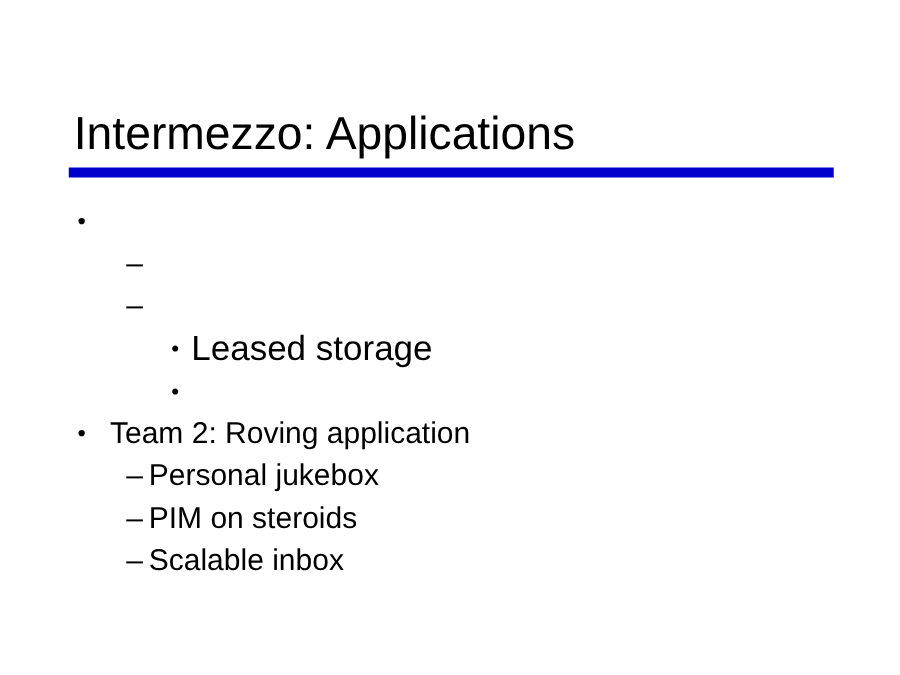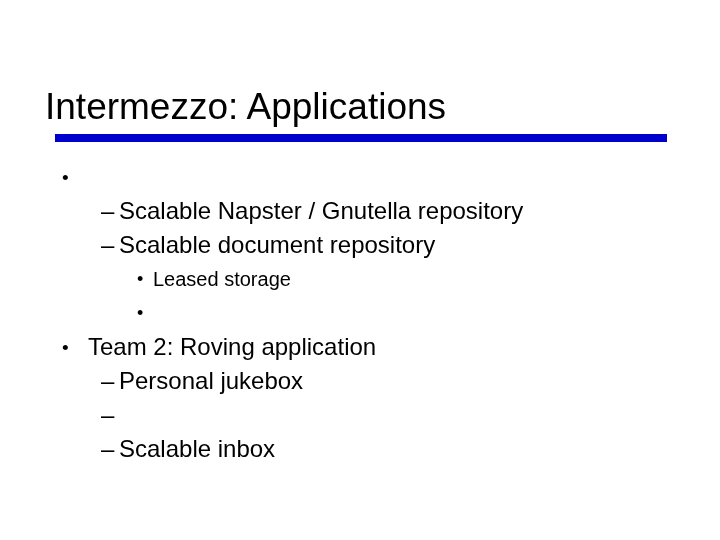--- a/index.html
+++ b/index.html
@@ -11,21 +11,21 @@
     position: relative;
     width: 720px;
     height: 540px;
     background: #ffffff;
     overflow: hidden;
     font-family: "Liberation Sans", "DejaVu Sans", sans-serif;
     color: #000000;
   }
   .slide-title {
     position: absolute;
-    left: 45px;
+    left: 59px;
     top: 88px;
     font-size: 37px;
     line-height: 1;
     font-weight: 400;
     color: #000000;
     white-space: nowrap;
   }
   .title-rule {
     position: absolute;
     left: 55px;
@@ -51,45 +51,43 @@
   .marker {
     display: inline-block;
     flex: 0 0 auto;
   }
   .lvl1 { padding-left: 62px; }
   .lvl1 .marker { width: 26px; font-size: 19px; }
   .lvl2 { padding-left: 101px; }
   .lvl2 .marker { width: 18px; font-size: 24px; }
   .lvl3 { padding-left: 137px; }
   .lvl3 .marker { width: 16px; font-size: 18px; }
-  .lvl3 .btext { font-size: 20px; }
+  .lvl3 .btext { font-size: 28px; }
 </style>
 </head>
 <body>
 
 <div class="slide">
 
   <div class="slide-title">Intermezzo: Applications</div>
 
   <div class="title-rule" style="background-color: rgb(0, 0, 204);"></div>
 
   <div class="bullet-rows">
 
     <div class="row lvl1">
       <span class="marker">•</span>
     </div>
 
     <div class="row lvl2">
       <span class="marker">–</span>
-        <span class="btext">Scalable Napster / Gnutella repository</span>
     </div>
 
     <div class="row lvl2">
       <span class="marker">–</span>
-        <span class="btext">Scalable document repository</span>
     </div>
 
     <div class="row lvl3">
       <span class="marker">•</span>
         <span class="btext">Leased storage</span>
     </div>
 
     <div class="row lvl3">
       <span class="marker">•</span>
     </div>
@@ -99,20 +97,21 @@
         <span class="btext">Team 2: Roving application</span>
     </div>
 
     <div class="row lvl2">
       <span class="marker">–</span>
         <span class="btext">Personal jukebox</span>
     </div>
 
     <div class="row lvl2">
       <span class="marker">–</span>
+        <span class="btext">PIM on steroids</span>
     </div>
 
     <div class="row lvl2">
       <span class="marker">–</span>
         <span class="btext">Scalable inbox</span>
     </div>
 
   </div>
 </div>
 

